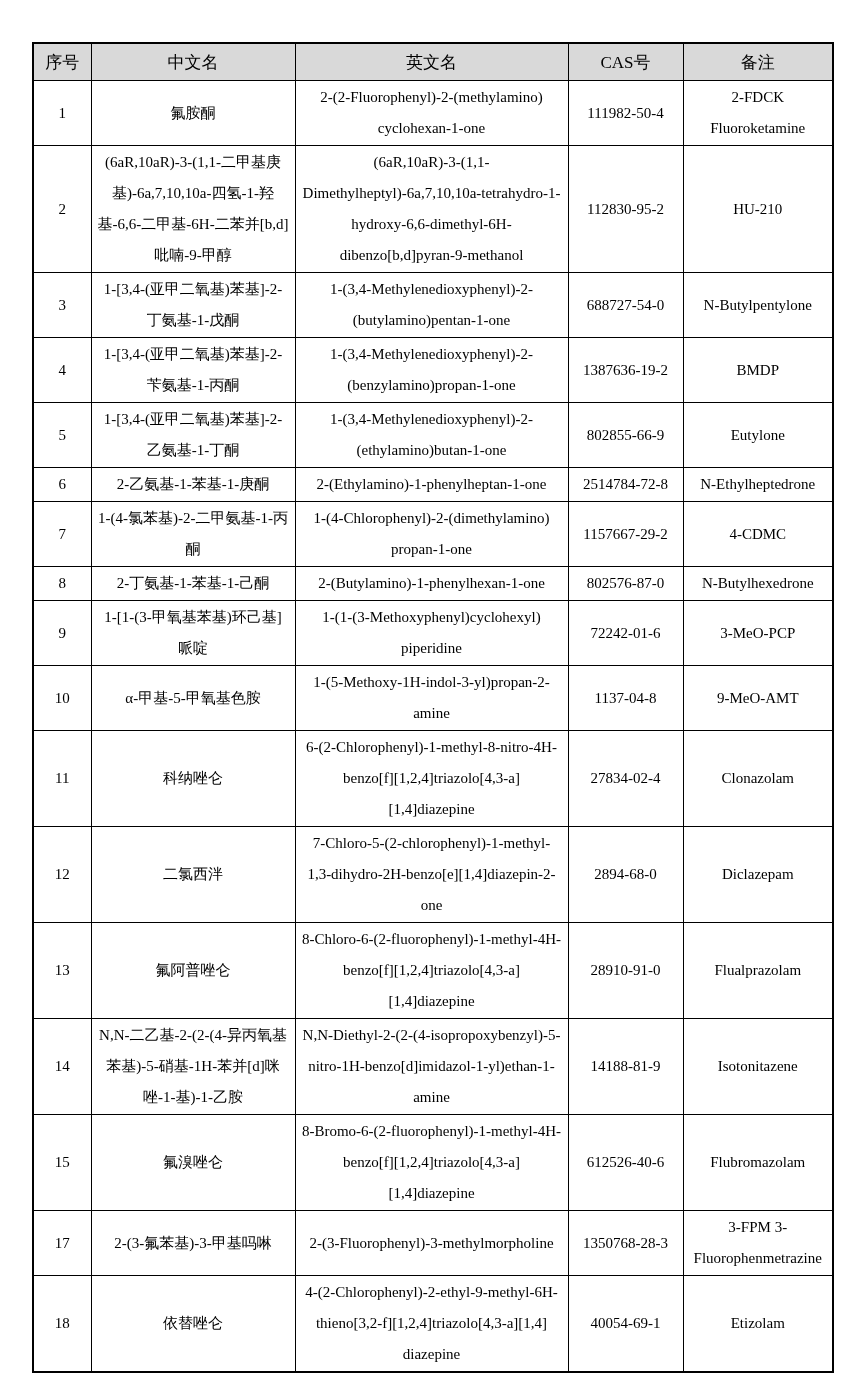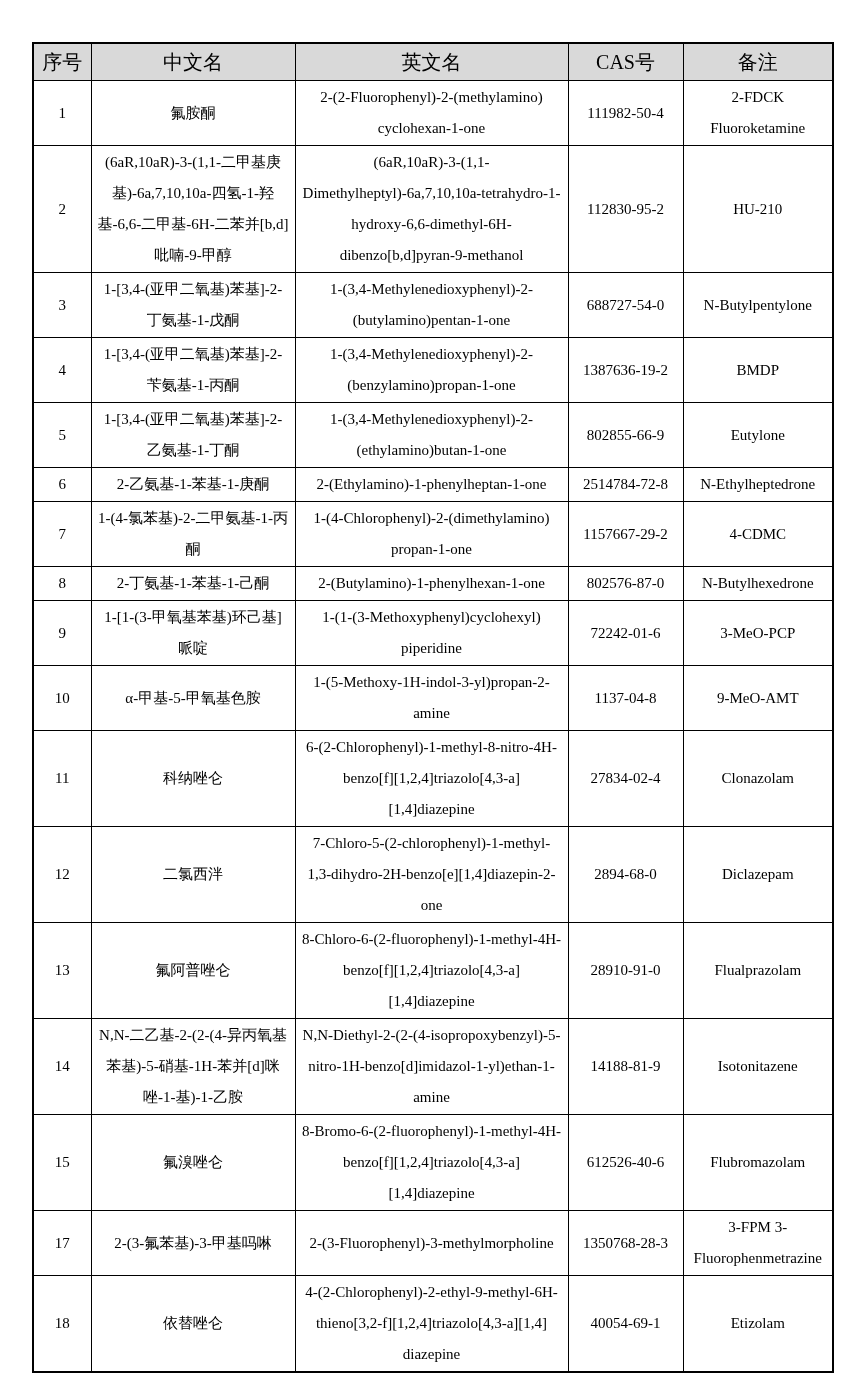--- a/index.html
+++ b/index.html
@@ -33,21 +33,21 @@
   table.catalog th,
   table.catalog td {
     border: 1px solid #000000;
     vertical-align: middle;
     word-wrap: break-word;
     overflow-wrap: break-word;
   }
   table.catalog th {
     background: #d9d9d9;
     font-weight: normal;
-    font-size: 20px;
+    font-size: 17px;
     height: 36px;
     padding: 0 7px;
     text-align: center;
   }
   table.catalog td {
     font-size: 15px;
     line-height: 31px;
     padding: 1px 6px;
     text-align: center;
   }

